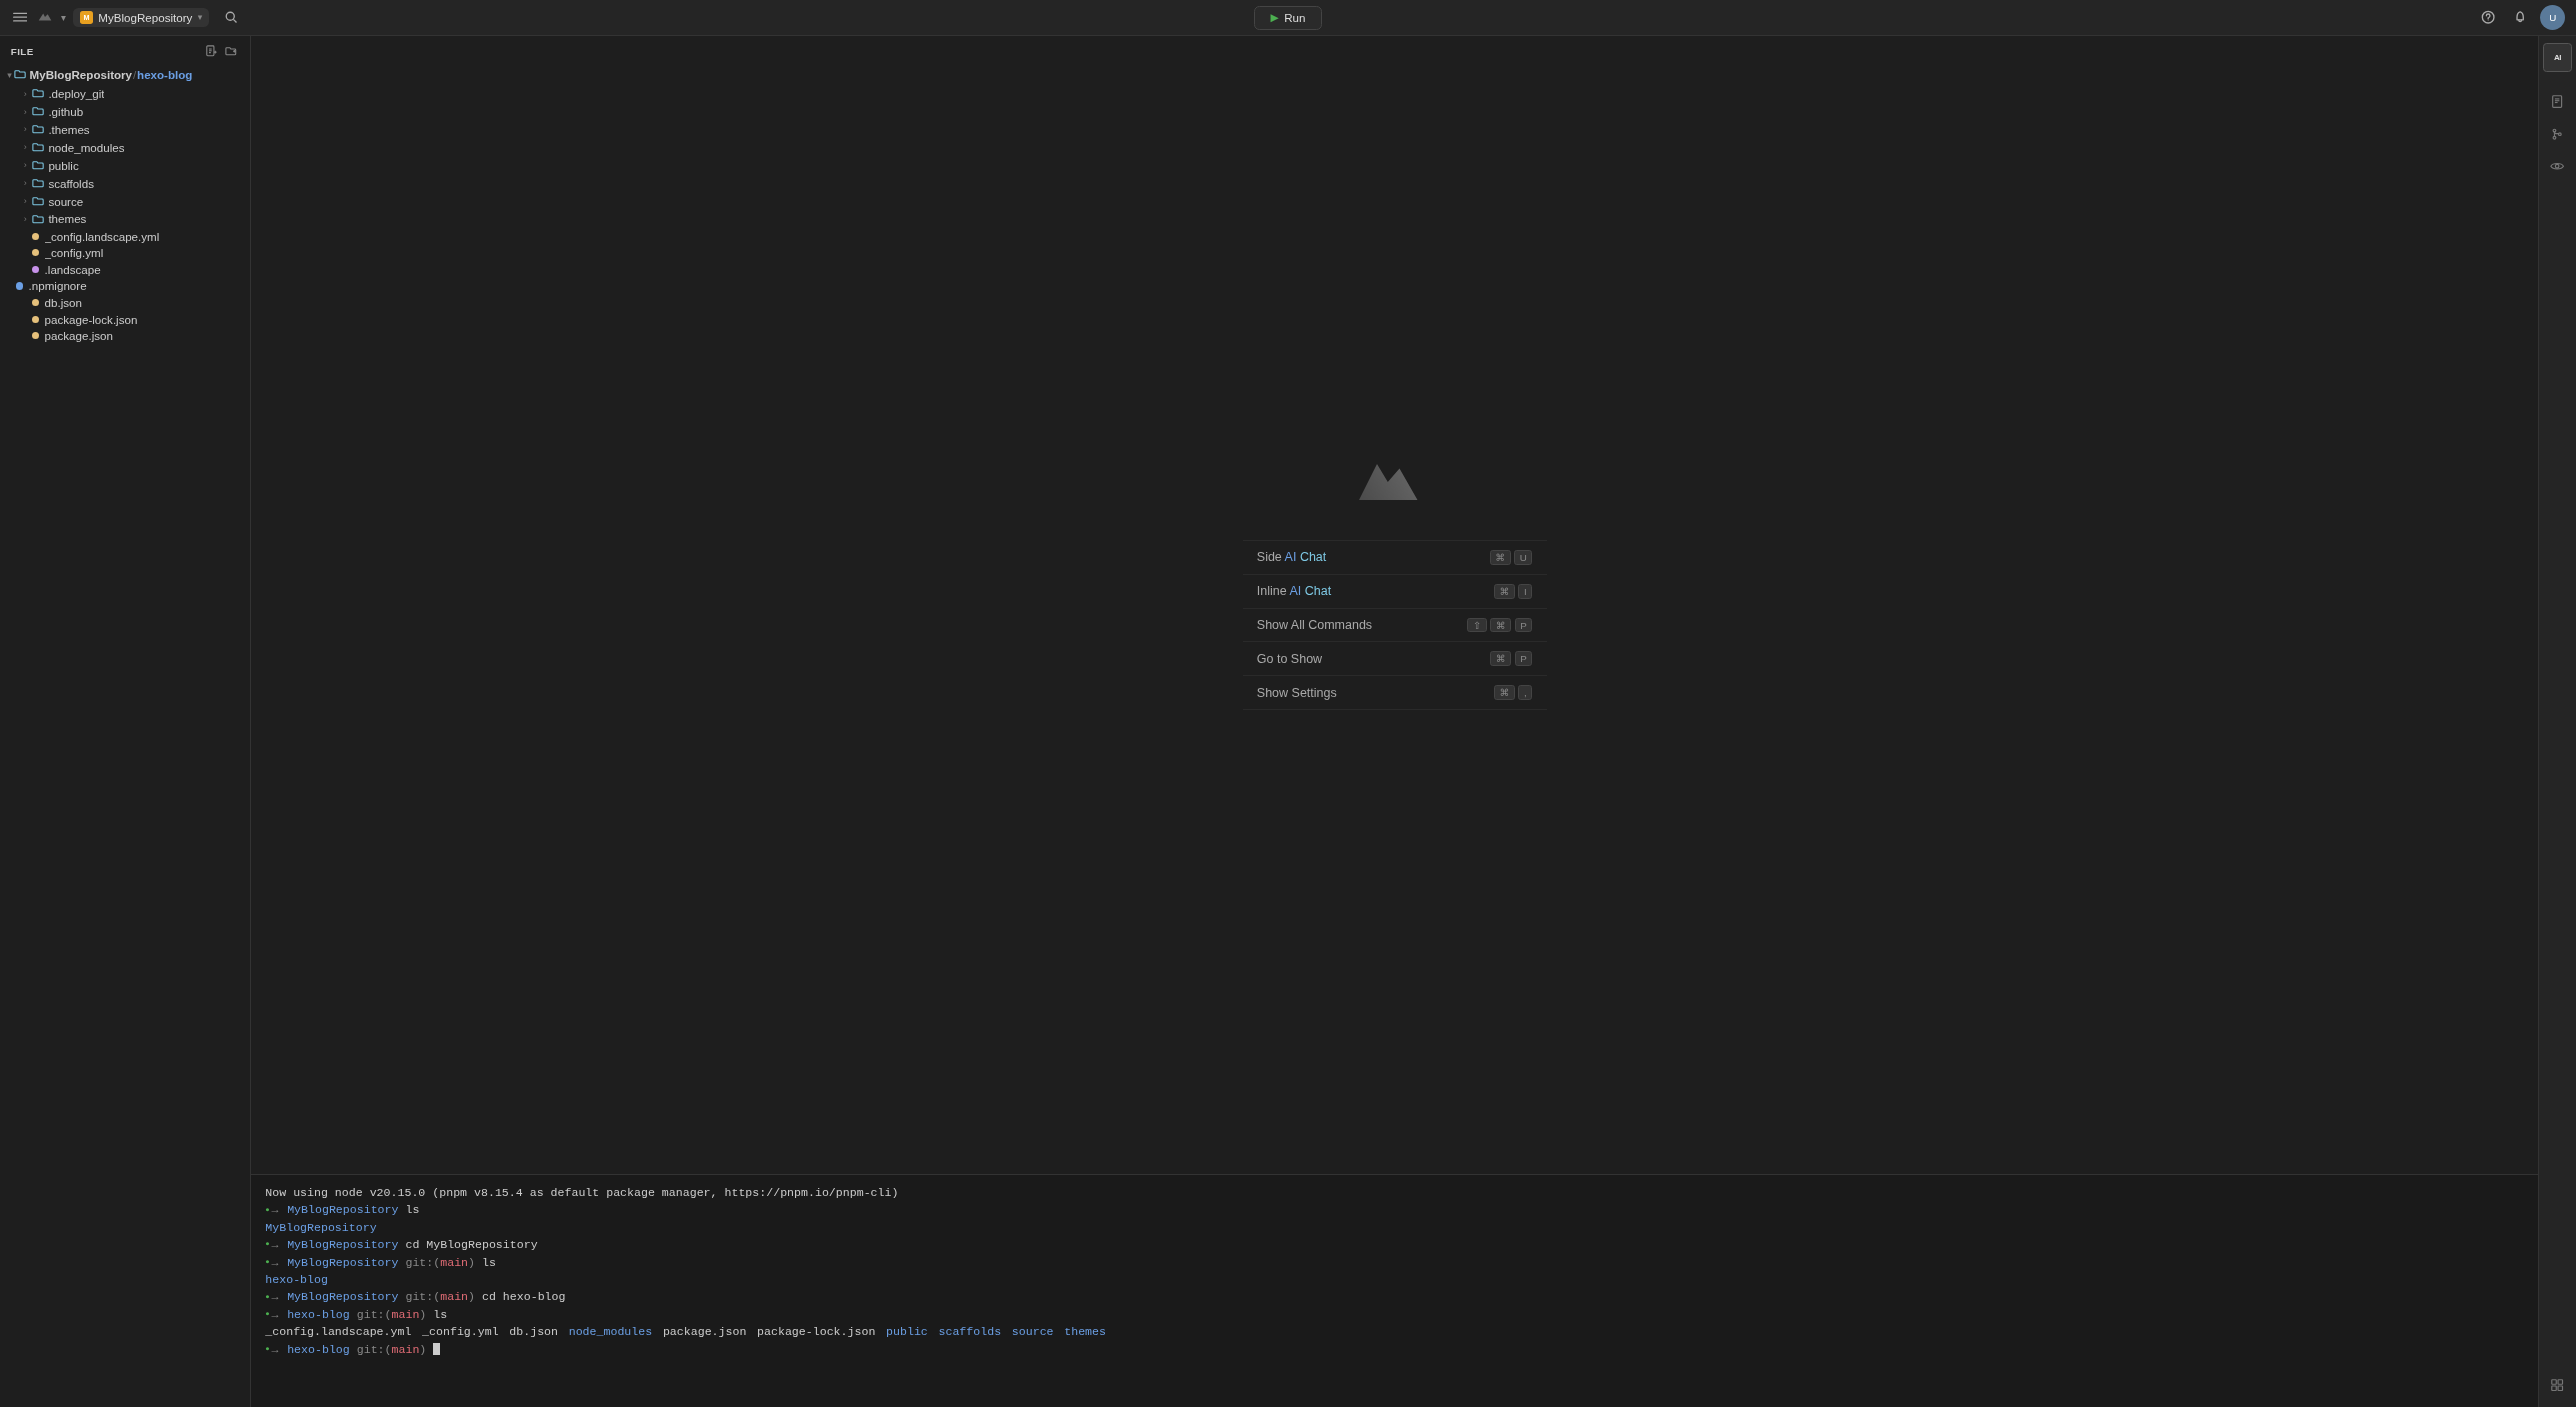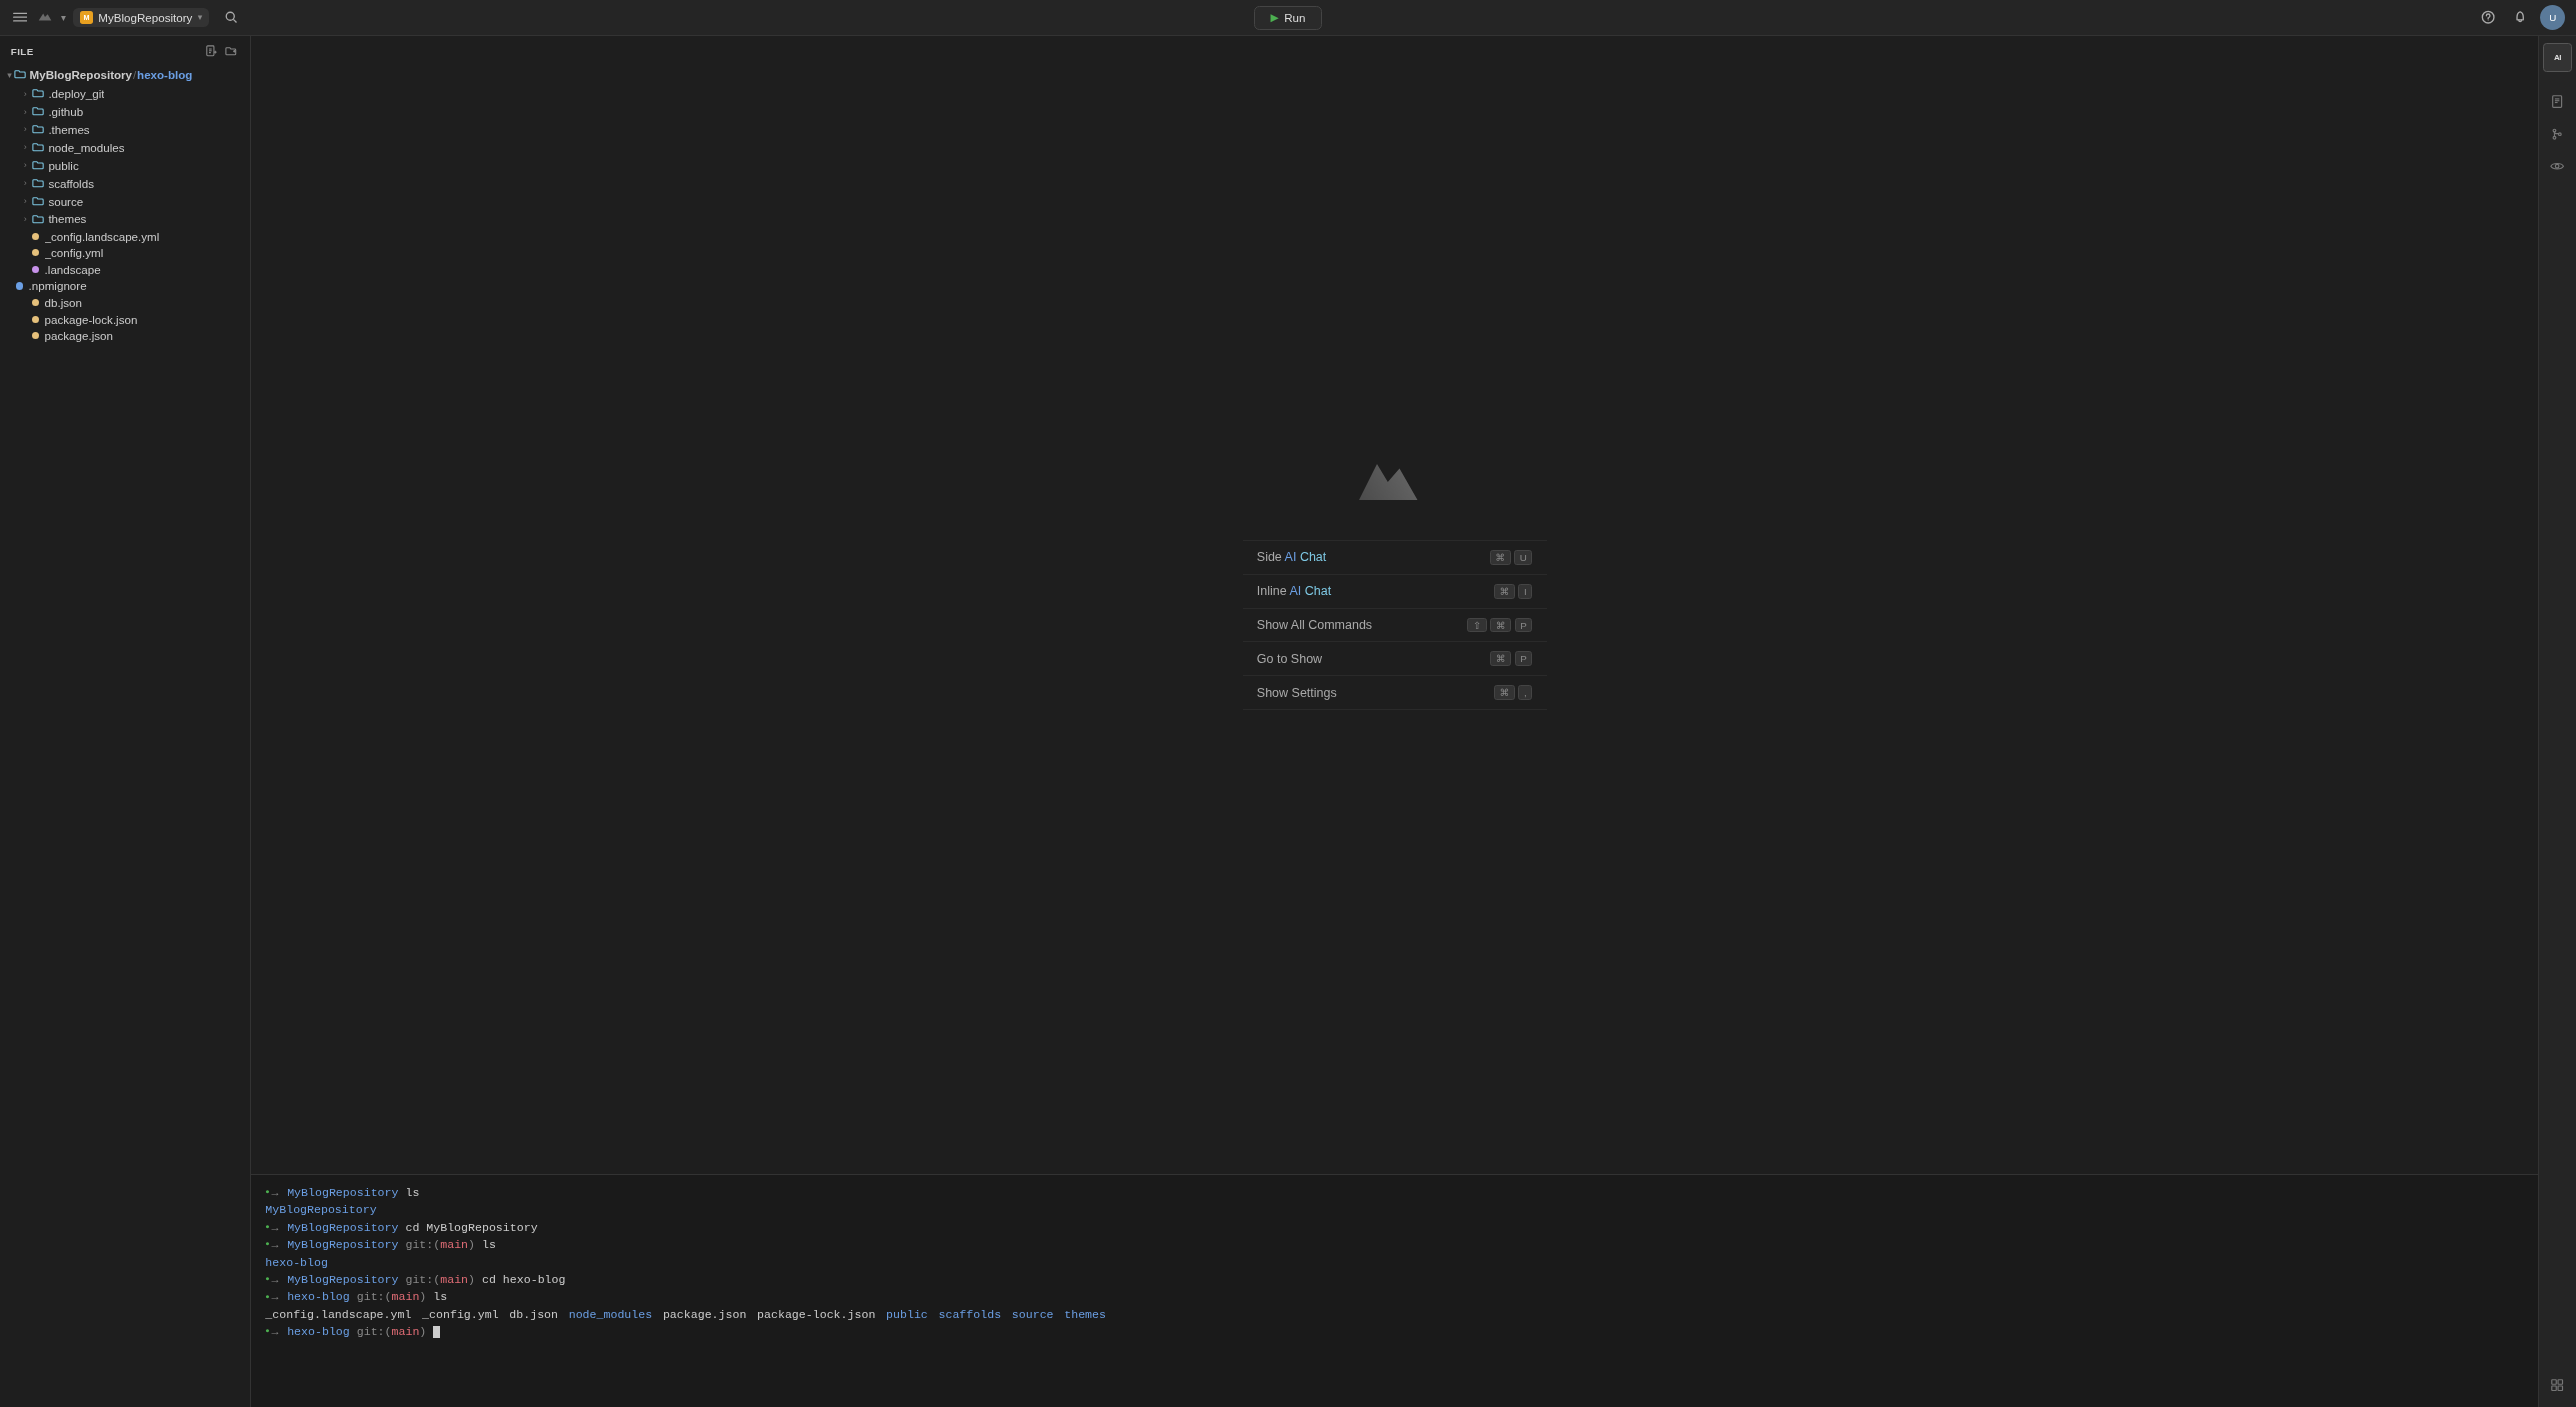--- a/index.html
+++ b/index.html
@@ -587,20 +587,23 @@
             <span class="kbd">,</span>
           </div>
         </div>
 
       </div>
     </div>
 
     <div class="terminal-panel">
       <div class="terminal-body">
 
+        <div class="term-line">
+          <span class="term-text">Now using node v20.15.0 (pnpm v8.15.4 as default package manager, https://pnpm.io/pnpm-cli)</span>
+        </div>
 
         <div class="term-line">
           <span class="term-prompt-dot">●</span>
           <span class="term-arrow">→ </span>
           <span class="term-repo">MyBlogRepository </span>
           <span class="term-cmd">ls</span>
         </div>
 
         <div class="term-line">
           <span class="term-output">MyBlogRepository</span>

